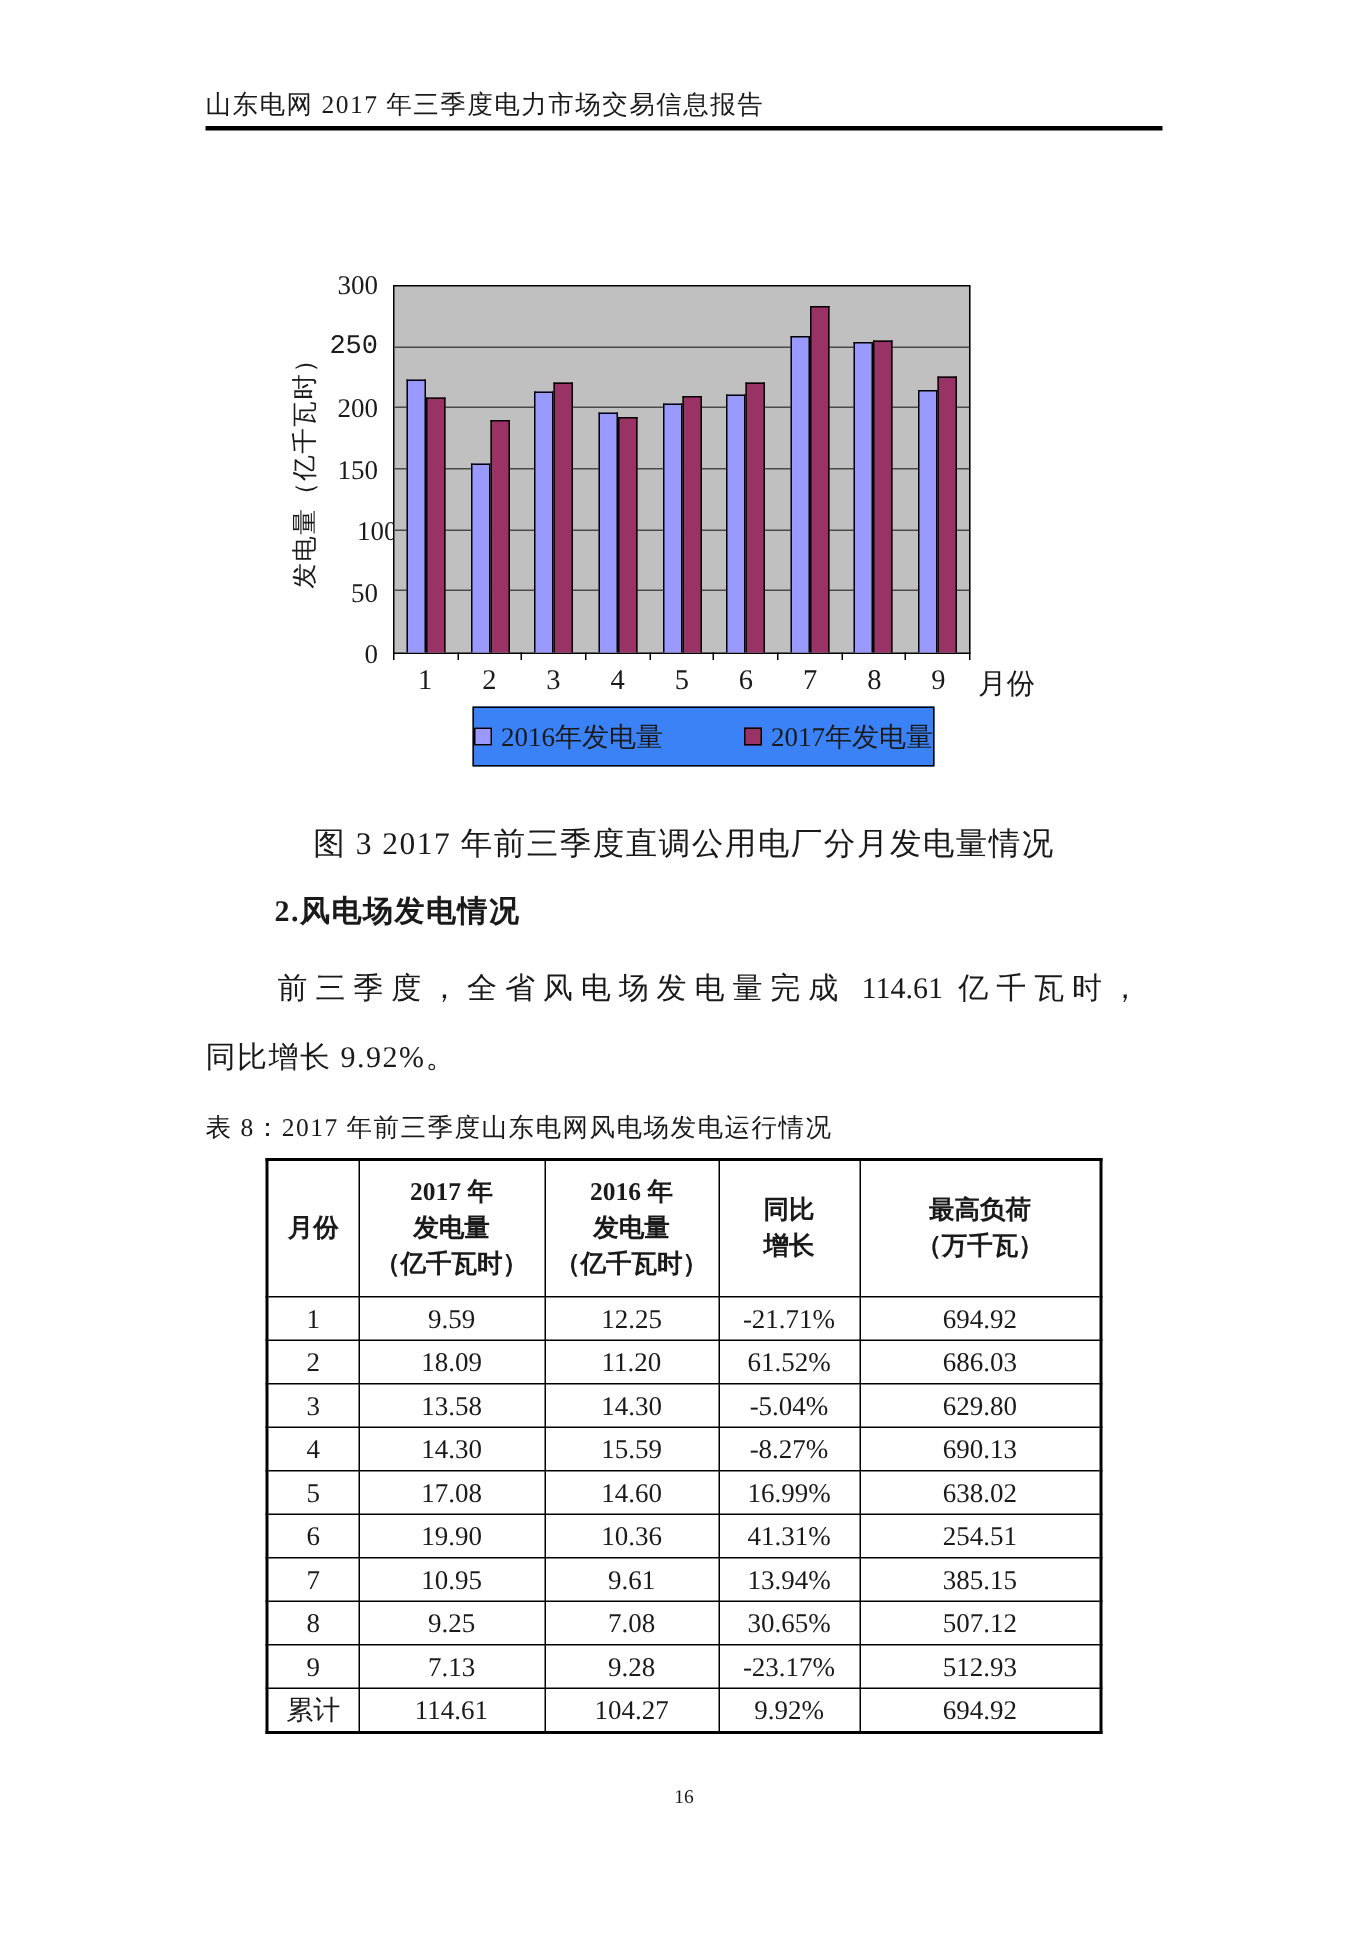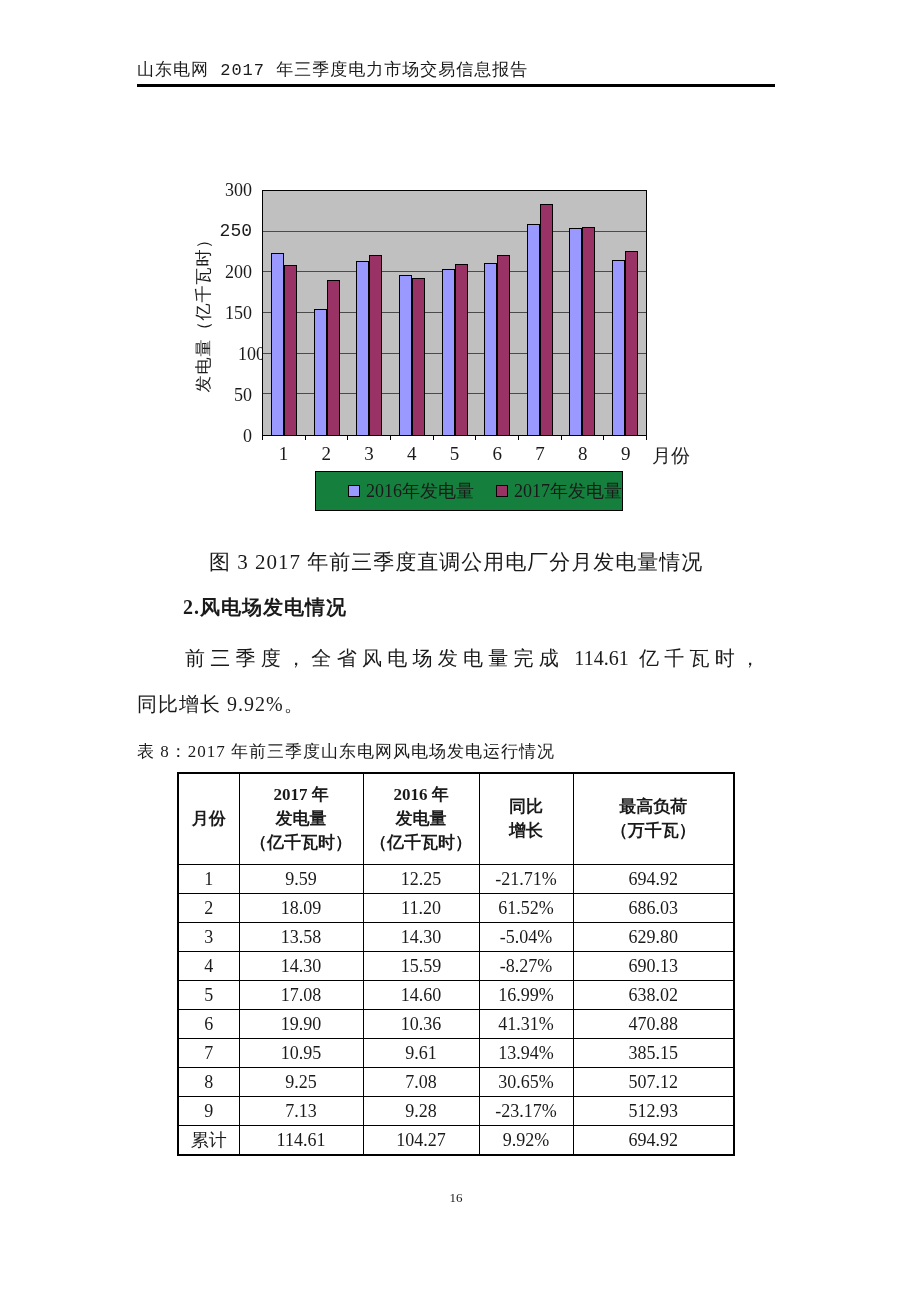--- a/index.html
+++ b/index.html
@@ -1,36 +1,36 @@
 <!DOCTYPE html>
 <html><head>
 <meta charset="utf-8">
 <style>
   html,body{margin:0;padding:0;background:#ffffff;}
   .page{
     position:relative;width:912px;height:1290px;background:#fff;
     font-family:"Liberation Serif","DejaVu Serif",serif;color:#1a1a1a;overflow:hidden;
   }
   
-  .hdr-title{position:absolute;left:137px;top:58px;font-size:17px;letter-spacing:1px;white-space:nowrap;font-family:Liberation Mono, monospace;}
+  .hdr-title{position:absolute;left:137px;top:58px;font-size:17px;letter-spacing:1px;white-space:nowrap;}
   .hdr-rule{position:absolute;left:137px;top:84px;width:638px;height:3px;background:#000;}
   
   .plot{position:absolute;left:262px;top:190px;width:385px;height:246px;background:#c0c0c0;border:1px solid #000;box-sizing:border-box;}
   .gridline{position:absolute;left:0;width:100%;height:1px;background:#4a4a4a;}
   .bar-groups{position:absolute;left:0;bottom:0;width:100%;height:100%;display:flex;}
   .bar-group{flex:1;display:flex;align-items:flex-end;justify-content:center;}
   .bar{width:13px;border:1px solid #000;border-bottom:none;box-sizing:border-box;}
   .y-label{position:absolute;width:52px;text-align:right;font-size:18px;line-height:22px;}
   .y-title{position:absolute;left:117px;top:300px;width:172px;text-align:center;font-size:17px;letter-spacing:1px;transform:rotate(-90deg);transform-origin:center;white-space:nowrap;}
   .x-labels{position:absolute;left:262px;top:443px;width:385px;display:flex;}
   .x-labels span{flex:1;text-align:center;font-size:19px;}
   .x-tick{position:absolute;top:435px;width:1px;height:5px;background:#000;}
   .x-title{position:absolute;left:652px;top:443px;font-size:19px;white-space:nowrap;}
   .legend{position:absolute;left:315px;top:471px;width:306px;height:38px;border:1px solid #000;
-    display:flex;align-items:center;justify-content:flex-end;gap:22px;background:#15803d;}
+    display:flex;align-items:center;justify-content:space-between;gap:22px;background:#3b82f6;}
   .legend-item{display:flex;align-items:center;gap:6px;font-size:18px;white-space:nowrap;}
   .legend-swatch{width:12px;height:12px;border:1px solid #000;box-sizing:border-box;}
   
   .fig-caption{position:absolute;left:137px;top:548px;width:638px;text-align:center;font-size:21px;letter-spacing:1px;}
   .section-heading{position:absolute;left:183px;top:594px;font-size:20px;font-weight:bold;letter-spacing:1px;}
   .para-line1{position:absolute;left:185px;top:645px;width:575px;font-size:20px;text-align:justify;text-align-last:justify;white-space:normal;}
   .para-line2{position:absolute;left:137px;top:691px;font-size:20px;letter-spacing:1px;}
   .table-caption{position:absolute;left:137px;top:740px;width:638px;font-size:17px;letter-spacing:1px;}
   
   table.data{position:absolute;left:177px;top:772px;border-collapse:collapse;table-layout:fixed;border:2px solid #000;}
@@ -202,21 +202,21 @@
           <td>17.08</td>
           <td>14.60</td>
           <td>16.99%</td>
           <td>638.02</td>
         </tr>
         <tr>
           <td>6</td>
           <td>19.90</td>
           <td>10.36</td>
           <td>41.31%</td>
-          <td>470.88</td>
+          <td>254.51</td>
         </tr>
         <tr>
           <td>7</td>
           <td>10.95</td>
           <td>9.61</td>
           <td>13.94%</td>
           <td>385.15</td>
         </tr>
         <tr>
           <td>8</td>

